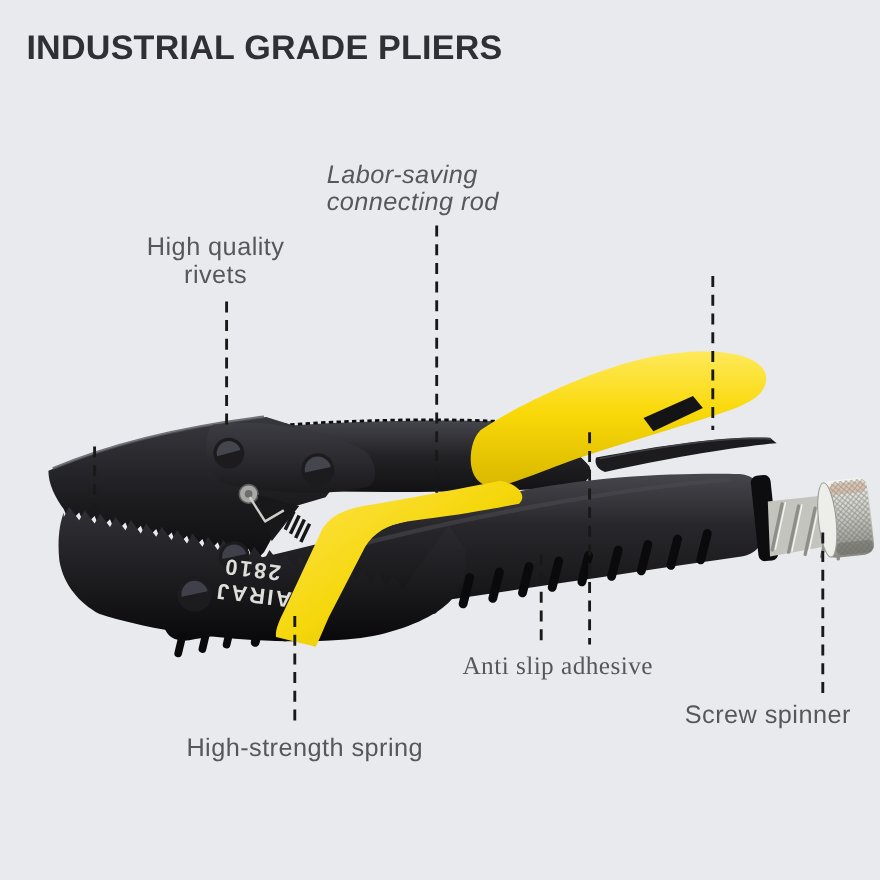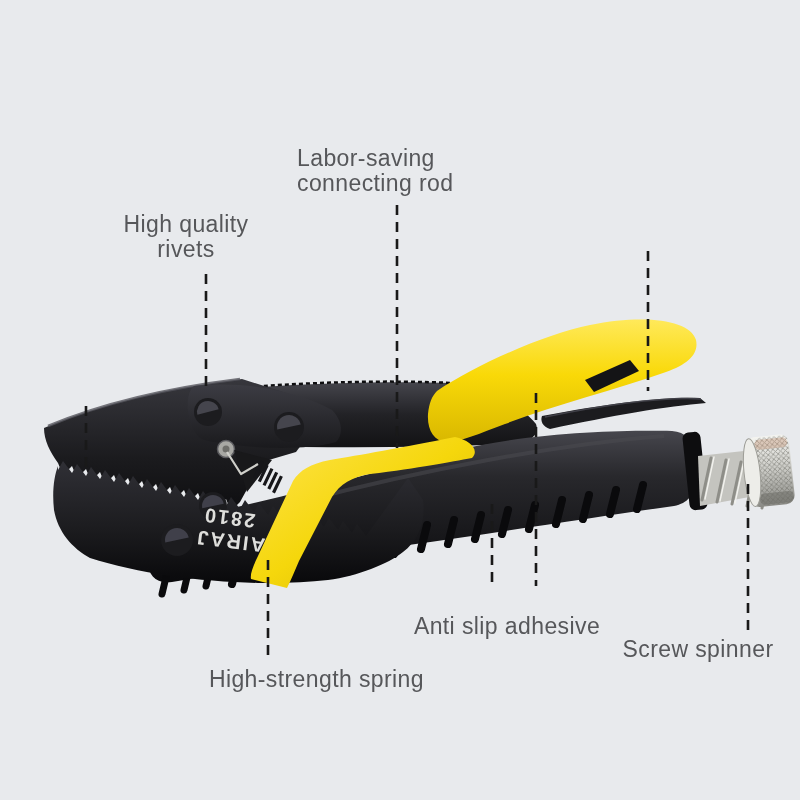--- a/index.html
+++ b/index.html
@@ -15,34 +15,35 @@
     font-size:31px;font-weight:bold;letter-spacing:.2px;
     color:#2d3034;white-space:nowrap;
   }
   .callout{
     position:absolute;
     color:#56575a;
     font-size:23px;line-height:25px;letter-spacing:.4px;
     white-space:pre-line;
   }
   .c-center{text-align:center;}
-  #lbl-connecting-rod{left:297px;top:146px;text-align:left;width:220px;}
+  #lbl-connecting-rod{left:297px;top:146px;text-align:left;width:220px;font-style:italic;}
   #lbl-quick-release{left:540px;top:181px;width:200px;}
-  #lbl-rivets{left:86px;top:212px;width:200px;}
+  #lbl-rivets{left:96px;top:212px;width:200px;}
   #lbl-saw-pattern{left:0px;top:335px;width:176px;}
-  #lbl-anti-slip{left:377px;top:614px;width:260px;}
+  #lbl-anti-slip{left:377px;top:593px;width:260px;font-family:Liberation Serif, serif;}
   #lbl-screw-spinner{left:568px;top:637px;width:260px;}
-  #lbl-spring{left:154px;top:667px;width:270px;text-align:right;}
+  #lbl-spring{left:142px;top:667px;width:270px;}
   svg{position:absolute;left:0;top:0;}
 </style>
 </head>
 <body>
 
 <div id="canvas">
 
+  <div class="title">INDUSTRIAL GRADE PLIERS</div>
 
   <svg width="800" height="800" viewBox="0 0 800 800">
     <defs>
       <linearGradient id="gArm" x1="0" y1="0" x2="0" y2="1">
         <stop offset="0" stop-color="#45454c"></stop>
           <stop offset=".5" stop-color="#222226"></stop>
           <stop offset="1" stop-color="#121214"></stop>
       </linearGradient>
       <linearGradient id="gJawU" x1="0" y1="0" x2="0" y2="1">
         <stop offset="0" stop-color="#37373d"></stop>

